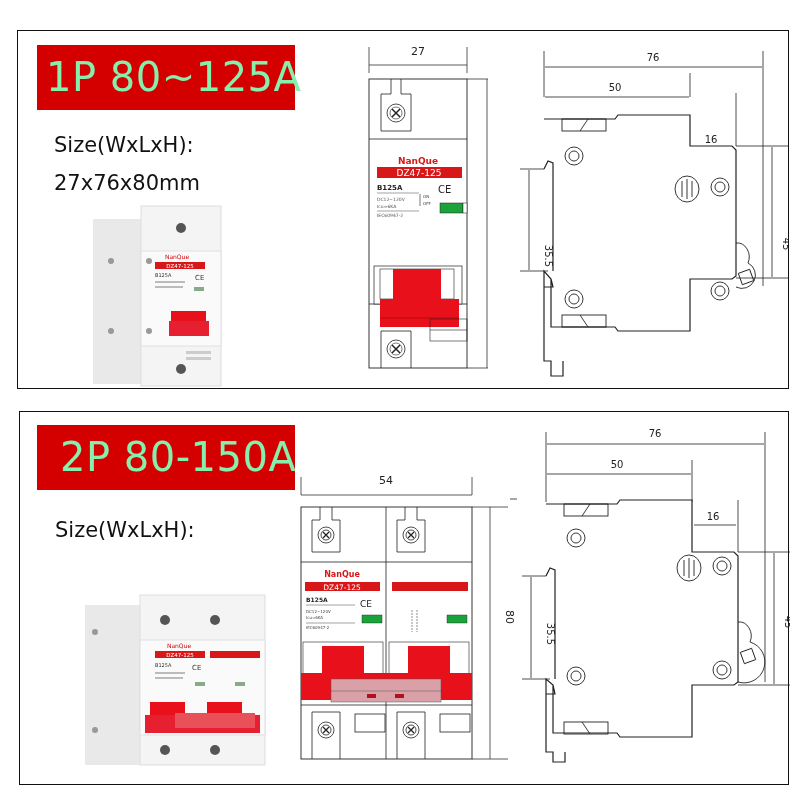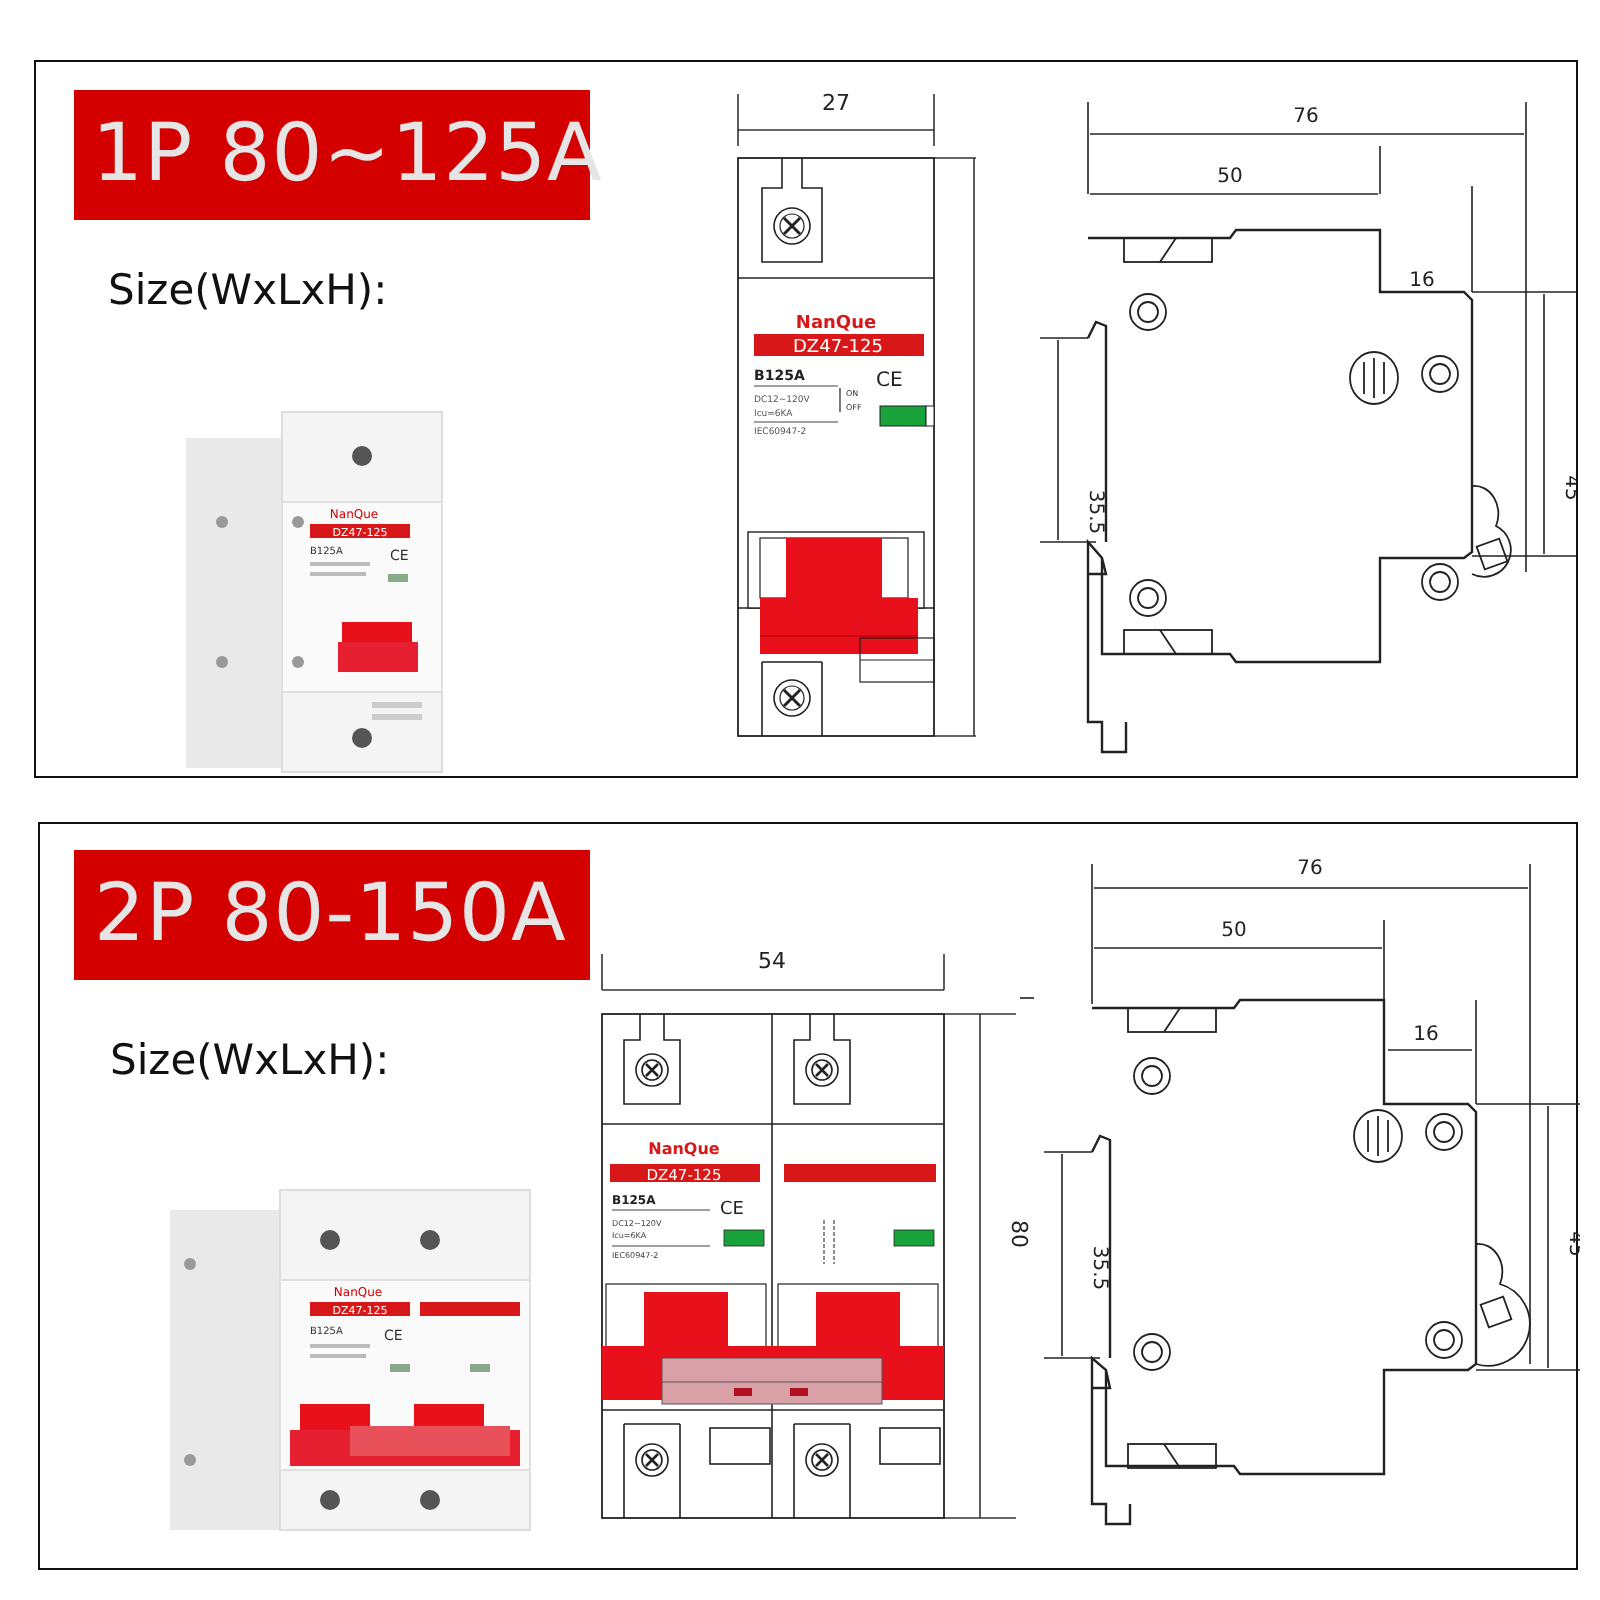--- a/index.html
+++ b/index.html
@@ -1,42 +1,43 @@
 <!DOCTYPE html>
 <html><head>
 <meta charset="utf-8">
 <style>
   html, body { margin:0; padding:0; background:#ffffff; }
   body { width:800px; height:800px; position:relative; overflow:hidden; font-family:"DejaVu Sans", sans-serif; }
   .panel { position:absolute; border:1.5px solid #111; background:#fff; box-sizing:border-box; }
   #panel1 { left:17px; top:30px; width:772px; height:359px; }
   #panel2 { left:19px; top:411px; width:770px; height:374px; }
-  .badge { position:absolute; background:#d40000; color:#e5e5e5; font-family:"DejaVu Sans", sans-serif; font-weight:normal; white-space:nowrap; }
+  .badge { position:absolute; background:#d40000; color:#86efac; font-family:"DejaVu Sans", sans-serif; font-weight:normal; white-space:nowrap; }
   #panel1 .badge { left:19px; top:14px; width:258px; height:65px; font-size:40px; line-height:65px; padding-left:9px; box-sizing:border-box; letter-spacing:0.5px; }
-  #panel2 .badge { left:17px; top:13px; width:258px; height:65px; font-size:40px; line-height:65px; padding-left:10px; box-sizing:border-box; letter-spacing:0.5px; }
+  #panel2 .badge { left:17px; top:13px; width:258px; height:65px; font-size:40px; line-height:65px; padding-left:23px; box-sizing:border-box; letter-spacing:0.5px; }
   .size { position:absolute; font-family:"DejaVu Sans", sans-serif; font-size:21px; line-height:38px; color:#111; }
   #panel1 .size { left:36px; top:95px; }
   #panel2 .size { left:35px; top:99px; }
   .photo { position:absolute; }
   #panel1 .photo { left:73px; top:170px; width:135px; height:190px; }
   #panel2 .photo { left:45px; top:178px; width:205px; height:180px; }
   .drawing { position:absolute; }
   #panel1 .front { left:320px; top:0px; width:150px; height:350px; }
   #panel1 .side { left:490px; top:0px; width:280px; height:355px; }
   #panel2 .front { left:270px; top:40px; width:230px; height:340px; }
   #panel2 .side { left:490px; top:0px; width:280px; height:370px; }
   svg text { font-family:"DejaVu Sans", sans-serif; }
 </style>
 </head>
 <body>
 
 <div class="panel" id="panel1">
   <div class="badge">1P 80~125A</div>
   <div class="size">
     <div>Size(WxLxH):</div>
+    <div>27x76x80mm</div>
   </div>
 
   <svg class="photo" viewBox="0 0 135 190">
     <rect x="2" y="18" width="60" height="165" fill="#e9e9e9"></rect>
     <rect x="50" y="5" width="80" height="180" fill="#f4f4f4" stroke="#ddd"></rect>
     <rect x="50" y="50" width="80" height="95" fill="#fafafa" stroke="#e0e0e0"></rect>
     <circle cx="90" cy="27" r="5" fill="#555"></circle>
     <circle cx="90" cy="168" r="5" fill="#555"></circle>
     <circle cx="20" cy="60" r="3" fill="#999"></circle>
     <circle cx="20" cy="130" r="3" fill="#999"></circle>

